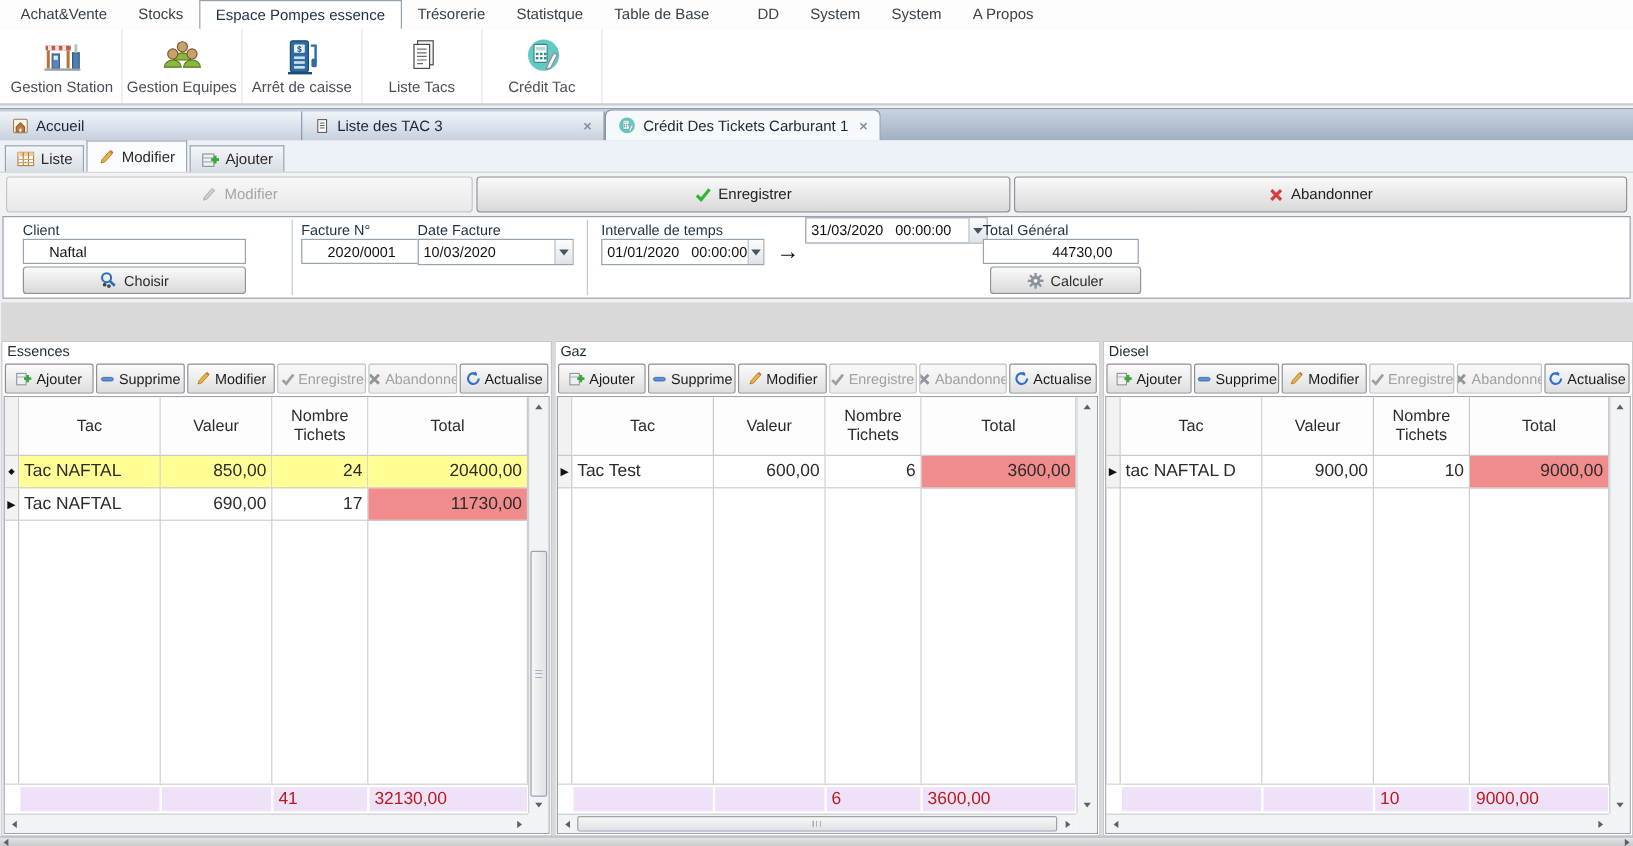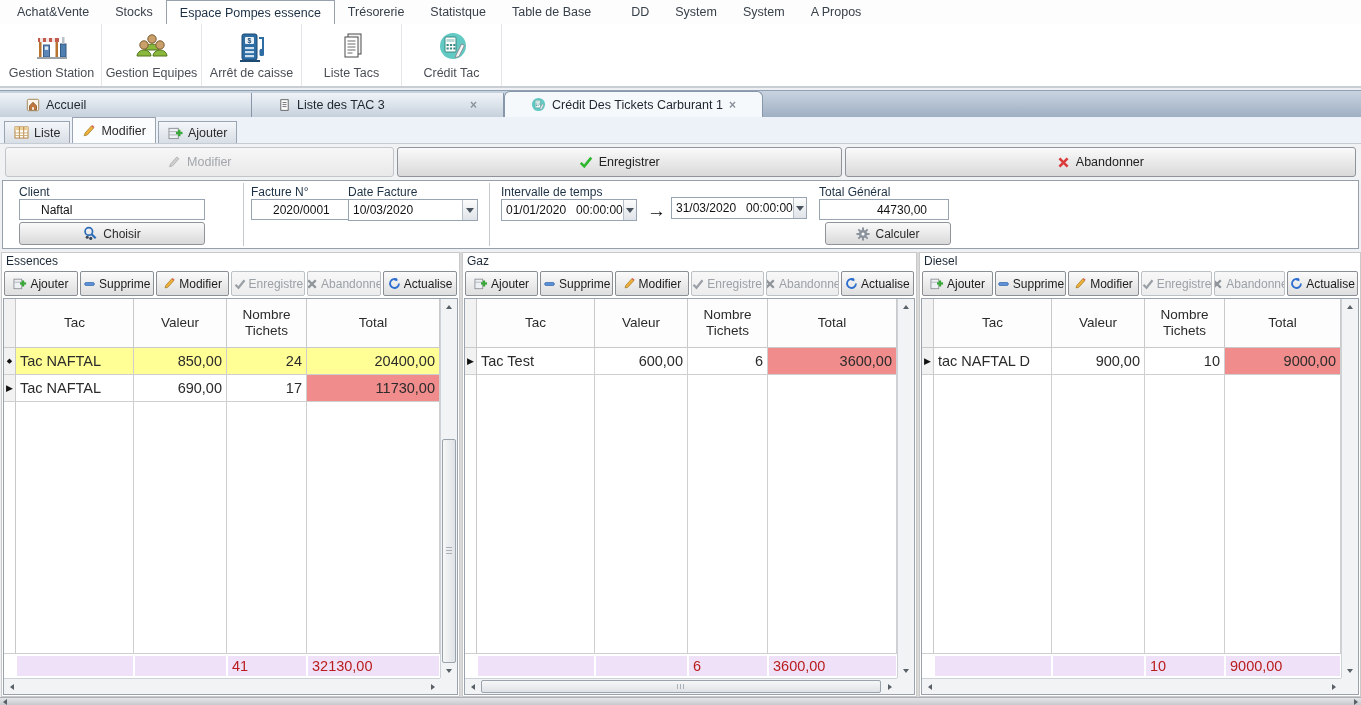--- a/index.html
+++ b/index.html
@@ -14,21 +14,21 @@
   .menu-item{display:flex;align-items:center;padding:0 13px;color:#39414b;font-size:12.5px;cursor:default;}
   .menu-item.active{background:#fff;border:1px solid #97a1ad;border-bottom:none;color:#1d3145;}
   .menu-item.gapped{margin-left:14px;}
   
   .ribbon{position:absolute;top:24px;left:0;right:0;height:64px;background:#fff;border-bottom:2px solid #c9ced4;display:flex;padding-left:2px;}
   .rbtn{width:100px;display:flex;flex-direction:column;align-items:center;justify-content:flex-start;padding-top:6px;border-right:1px solid #e4e7ea;}
   .rbtn .ric{height:34px;display:flex;align-items:center;justify-content:center;}
   .rbtn .rlb{font-size:12.5px;color:#4a4f56;margin-top:2px;white-space:nowrap;}
   
   .tabstrip{position:absolute;top:90px;left:0;right:0;height:27px;background:linear-gradient(#c9d3e0,#9fb0c3);display:flex;align-items:flex-end;border-top:1px solid #8fa0b2;}
-  .dtab{height:24px;display:flex;align-items:center;gap:6px;padding:0 26px;font-size:12.5px;color:#1f2630;border-right:1px solid #8796a8;background:linear-gradient(#f0f4f8,#c6d1dd);min-width:252px;}
+  .dtab{height:24px;display:flex;align-items:center;gap:6px;padding:0 10px;font-size:12.5px;color:#1f2630;border-right:1px solid #8796a8;background:linear-gradient(#f0f4f8,#c6d1dd);min-width:252px;}
   .dtab.active{background:#f6f9fc;border:1px solid #8796a8;border-bottom:none;border-radius:6px 6px 0 0;height:26px;min-width:230px;}
   .dtab .x{margin-left:auto;color:#8a919a;font-weight:bold;font-size:12px;cursor:default;}
   
   .subtabs{position:absolute;top:117px;left:0;right:0;height:27px;background:#edf2f8;border-bottom:1px solid #c6ccd4;display:flex;align-items:flex-end;padding-left:4px;}
   .stab{height:22px;display:flex;align-items:center;gap:5px;padding:0 9px;border:1px solid #9aa5b1;border-bottom:none;background:linear-gradient(#f4f6f9,#d8dee6);font-size:12.5px;margin-right:2px;}
   .stab.active{height:26px;background:#fbfcfe;font-weight:normal;}
   
   .actions{position:absolute;top:144px;left:0;right:0;height:36px;background:#f1f2f4;display:flex;gap:3px;padding:3px 5px 3px 5px;}
   .abtn{border:1px solid #8f949a;border-radius:3px;background:linear-gradient(#fafafa,#d9d9d9);display:flex;align-items:center;justify-content:center;gap:6px;font-size:12.5px;color:#222;}
   .abtn.disabled{border-color:#c2c6cb;background:linear-gradient(#f7f7f7,#e9e9e9);color:#a2a6ab;}
@@ -38,21 +38,21 @@
   .flabel{position:absolute;font-size:12px;color:#1d3145;}
   .finput{position:absolute;height:21px;border:1px solid #98a4b2;background:#fff;font-family:"Liberation Sans",sans-serif;font-size:12px;padding:0 21px;color:#111;}
   .combo{position:absolute;height:22px;border:1px solid #98a4b2;background:#fff;display:flex;align-items:center;font-size:12px;padding-left:4px;color:#111;}
   .combo .dd{margin-left:auto;width:15px;align-self:stretch;border-left:1px solid #b7bfc9;background:linear-gradient(#fcfcfc,#dfe3e8);display:flex;align-items:center;justify-content:center;}
   .tri-dn{width:0;height:0;border-left:4px solid transparent;border-right:4px solid transparent;border-top:5px solid #4a545f;}
   .fbtn{position:absolute;height:23px;border:1px solid #8f949a;border-radius:3px;background:linear-gradient(#fafafa,#d9d9d9);display:flex;align-items:center;justify-content:center;gap:5px;font-size:12px;}
   .vline{position:absolute;top:2px;bottom:2px;width:1px;background:#c3cad2;}
   .big-arrow{position:absolute;font-size:19px;font-weight:bold;color:#0a0a0a;line-height:1;}
   
   .panels{position:absolute;top:252px;left:1px;right:0;bottom:8px;display:flex;gap:2px;background:#d9d9d9;}
-  .panel{background:#fff;display:flex;flex-direction:column;border:1px solid #c9c9c9;overflow:hidden;}
+  .panel{background:#fff;display:flex;flex-direction:column;border:1px solid #c9c9c9;overflow:hidden;margin-top:32px;}
   .p0{flex:0 0 459px;} .p1{flex:0 0 455px;} .p2{flex:1 1 auto;}
   .pcap{height:16px;font-size:12px;color:#1d2a38;padding:1px 0 0 4px;}
   .ptb{height:29px;display:flex;gap:2px;padding:2px 2px;}
   .tbtn{flex:1 1 0;display:flex;align-items:center;justify-content:center;gap:3px;border:1px solid #8a8f96;border-radius:2px;background:linear-gradient(#fbfbfb,#dedede);font-size:12px;white-space:nowrap;overflow:hidden;padding:0 1px;color:#1c1c1c;}
   .tbtn.disabled{color:#9ba1a7;border-color:#bcc1c6;background:linear-gradient(#f8f8f8,#ececec);}
   .grid{flex:1;margin:0 1px 1px 1px;border:1px solid #9aa2ae;position:relative;background:#fff;}
   .gbody{position:absolute;top:0;left:0;right:17px;bottom:16px;display:flex;flex-direction:column;overflow:hidden;}
   .gcols{display:grid;grid-template-columns:12px 118px 93px 80px 1fr;}
   .ghead{height:49px;}
   .ghead .hc{border-right:1px solid #c9c9c9;border-bottom:1px solid #c9c9c9;background:#fdfdfd;display:flex;align-items:center;justify-content:center;text-align:center;font-size:13.5px;color:#2b2b2b;line-height:1.15;padding:0 2px;}
@@ -322,21 +322,21 @@
   </div>
 
   <div class="flabel" style="left:498px;top:4px">Intervalle de temps</div>
   <div class="combo" style="left:498px;top:18px;width:136px">
     <span style="white-space:pre">01/01/2020   00:00:00</span>
     <span class="dd">
         <span class="tri-dn"></span>
       </span>
   </div>
   <div class="big-arrow" style="left:644px;top:20px">→</div>
-  <div class="combo" style="left:668px;top:16px;width:136px">
+  <div class="combo" style="left:668px;top:0;width:152px">
     <span style="white-space:pre">31/03/2020   00:00:00</span>
     <span class="dd">
         <span class="tri-dn"></span>
       </span>
   </div>
 
   <div class="flabel" style="left:816px;top:4px">Total Général</div>
   <input class="finput" style="left: 816px; top: 18px; width: 130px; text-align: right;" value="44730,00">
   <div class="fbtn" style="left:822px;top:41px;width:126px">
     <span class="ico">

